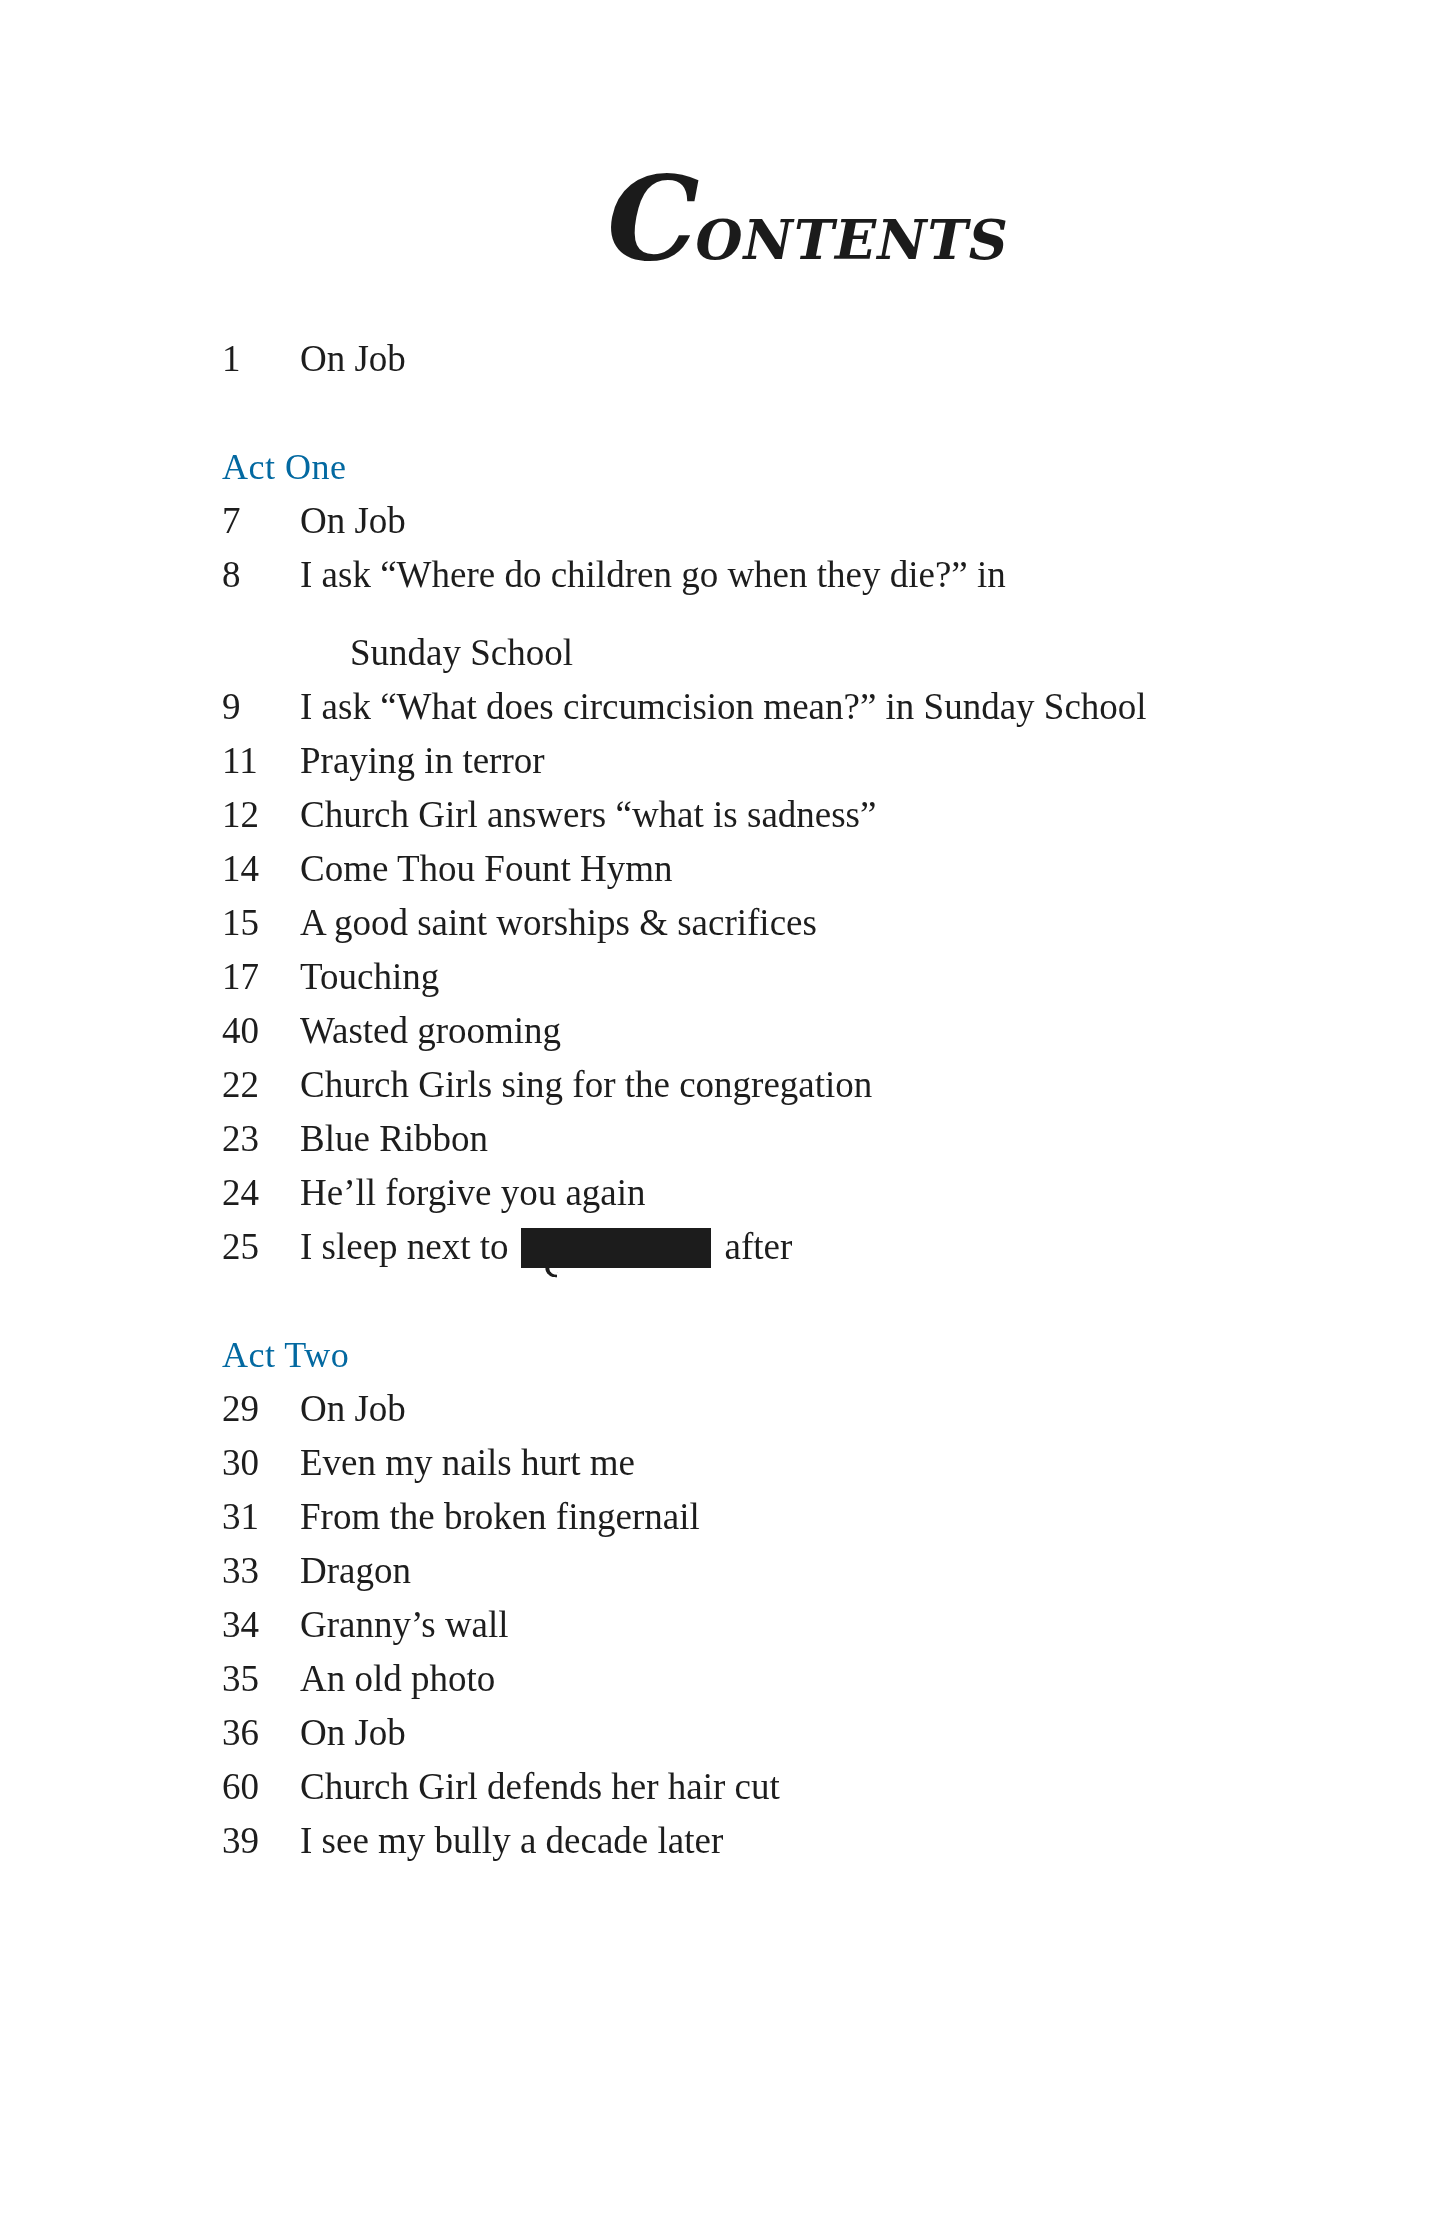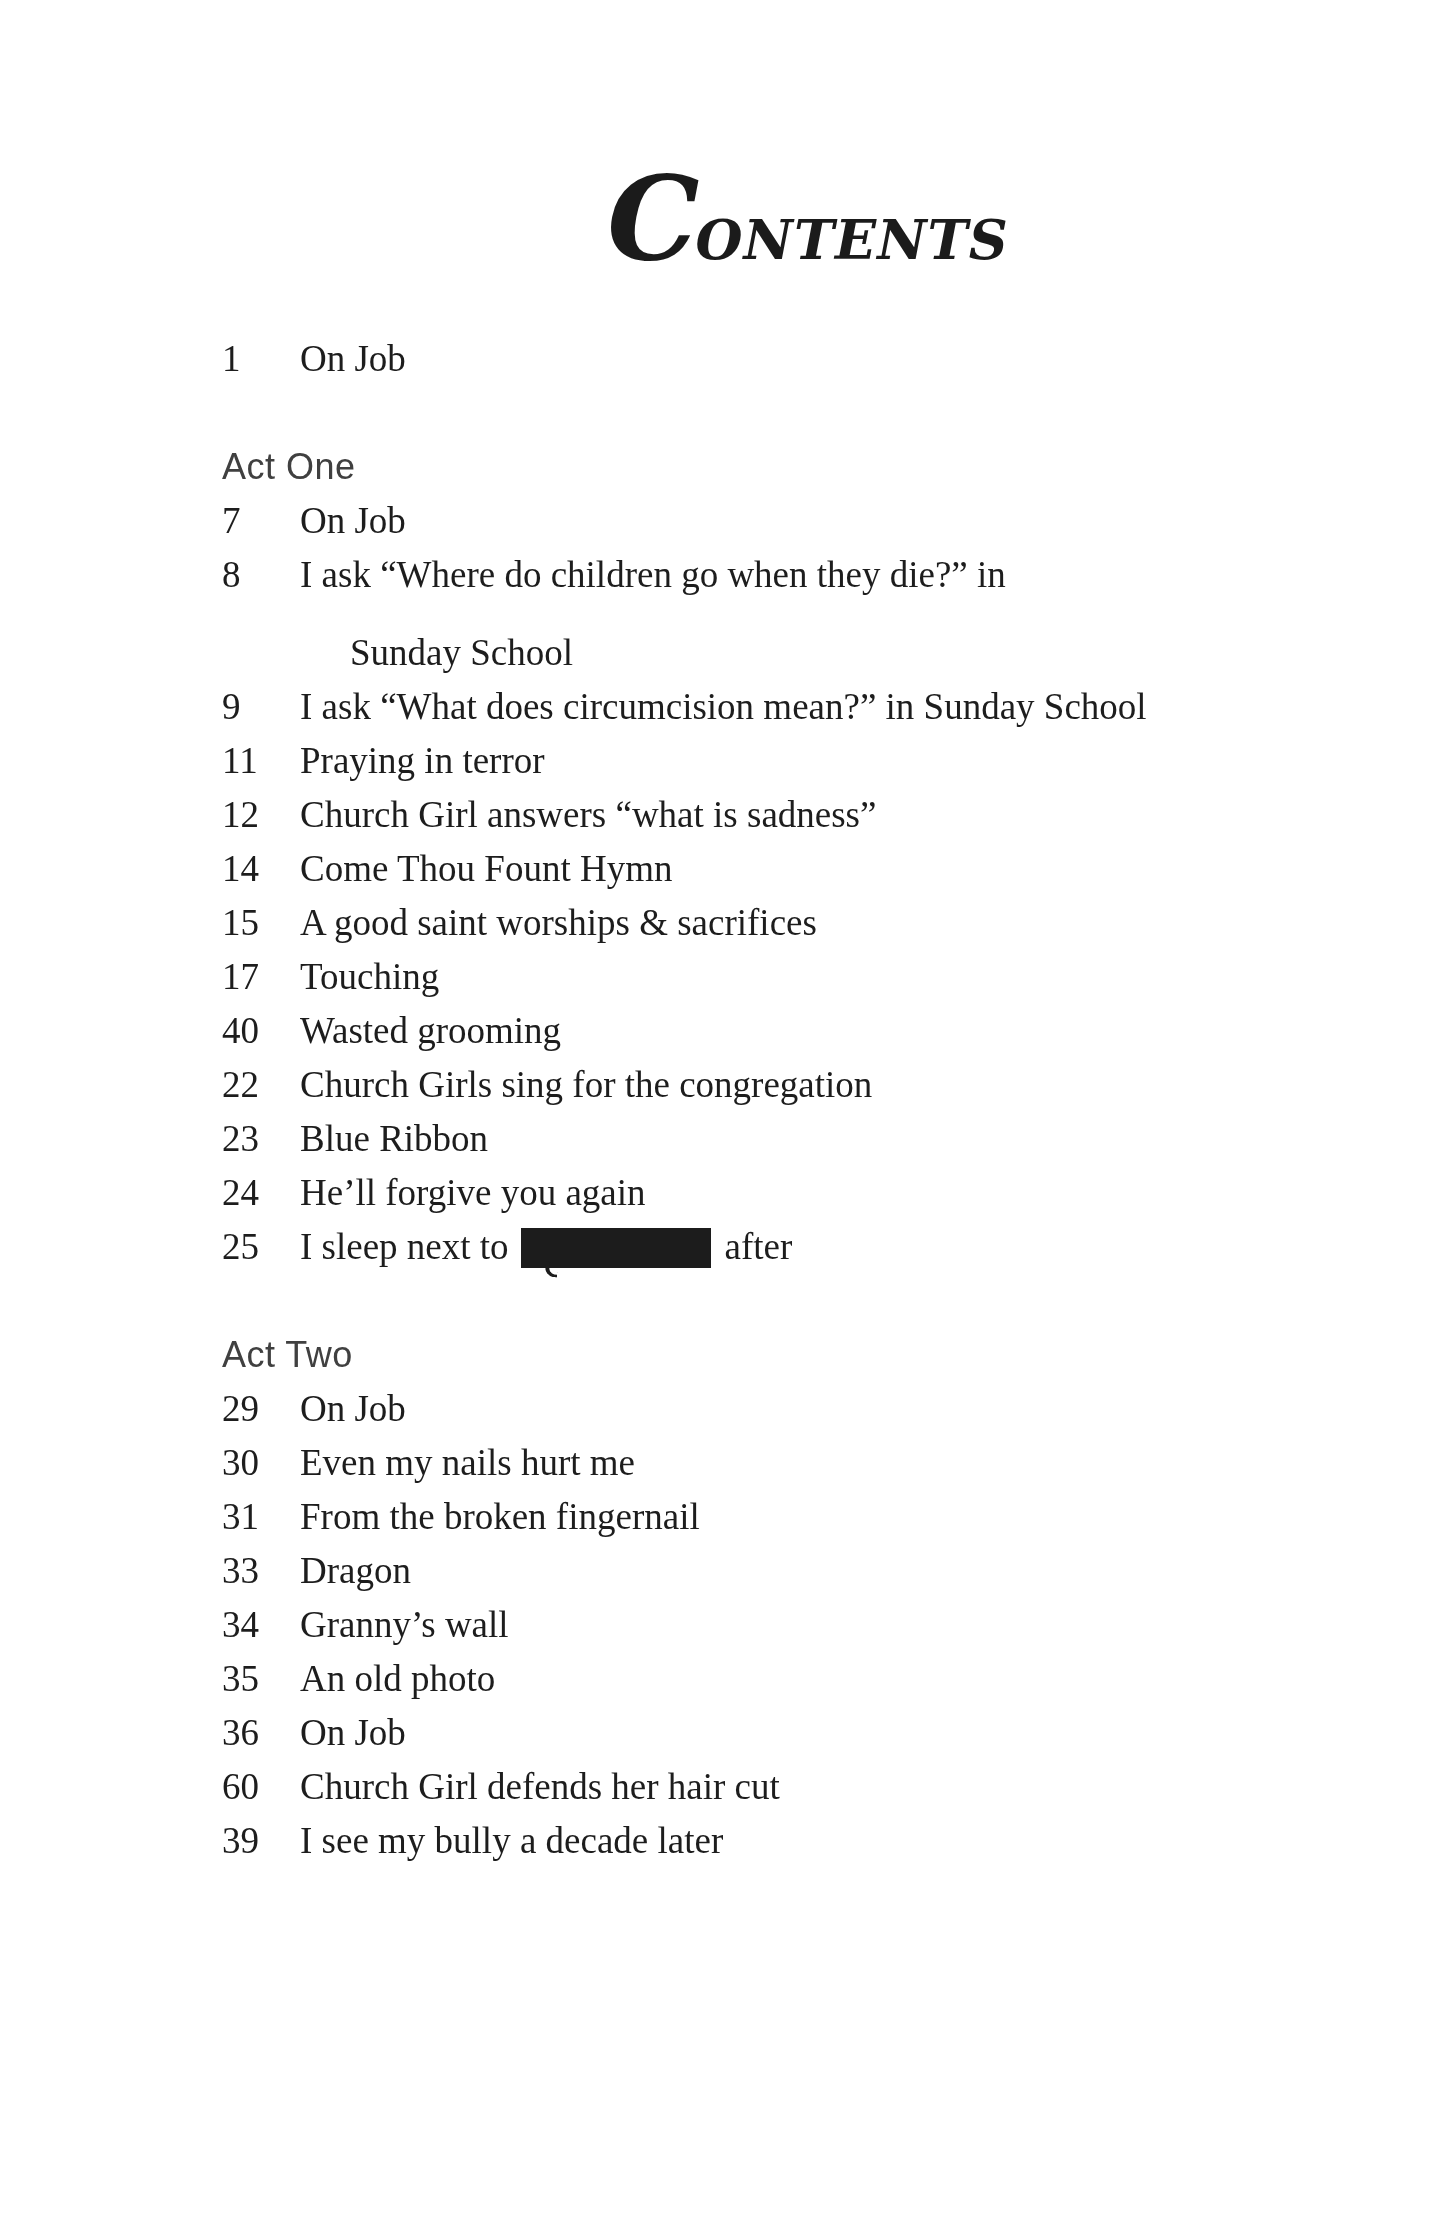--- a/index.html
+++ b/index.html
@@ -57,25 +57,25 @@
   .cont {
     display: block;
     padding-left: 50px;
     margin-top: 24px;
   }
   .section {
     margin-top: 54px;
   }
   .section-heading {
     display: block;
-    font-family: Liberation Sans, sans-serif;
+    font-family: Liberation Serif, serif;
     font-size: 36px;
     line-height: 54px;
     letter-spacing: 0.5px;
-    color: #404040;
+    color: #0369a1;
   }
 
   
   .redaction {
     display: inline-block;
     width: 190px;
     height: 40px;
     background: #1c1c1c;
     vertical-align: -9px;
     margin: 0 14px 0 12px;

